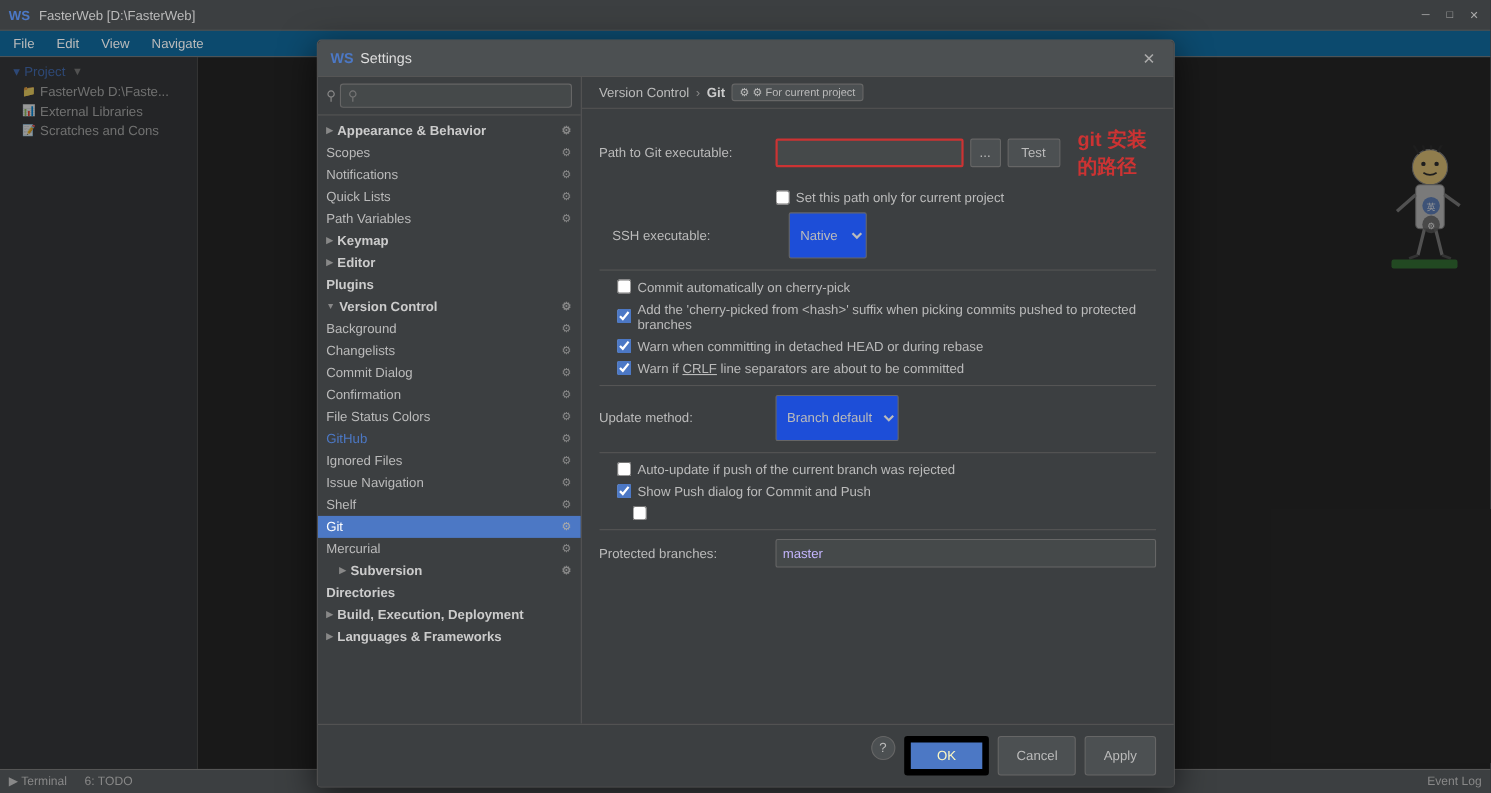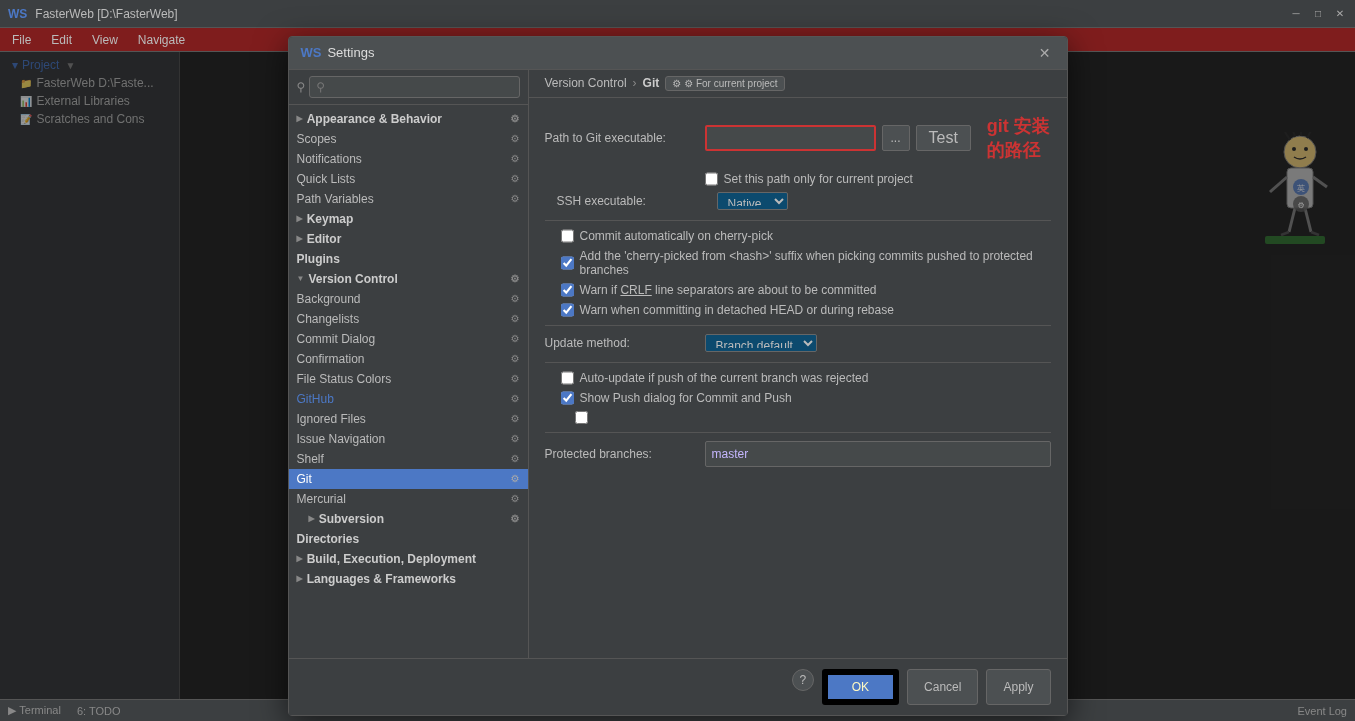--- a/index.html
+++ b/index.html
@@ -37,21 +37,21 @@
     .ide-titlebar .title { flex: 1; }
     .ide-titlebar .win-controls { display: flex; gap: 8px; }
     .win-btn {
       width: 14px; height: 14px;
       display: flex; align-items: center; justify-content: center;
       cursor: pointer; font-size: 10px; color: #aaa;
     }
 
     
     .ide-menubar {
-      background: #7f1d1d;
+      background: #0c4a6e;
       height: 24px;
       display: flex;
       align-items: center;
       padding: 0 4px;
       gap: 4px;
       border-bottom: 1px solid #555;
       font-size: 12px;
     }
     .menu-item {
       padding: 2px 8px;
@@ -261,56 +261,57 @@
       display: flex; align-items: center;
     }
 
     .btn-test {
       background: #4c5052;
       border: 1px solid #666;
       border-radius: 2px;
       color: #bbbbbb;
       padding: 3px 12px;
       cursor: pointer;
-      font-size: 16px;
+      font-size: 12px;
       height: 26px;
       display: flex; align-items: center;
     }
 
     .checkbox-row {
       display: flex;
+      align-items: center;
       gap: 6px;
       margin-bottom: 6px;
       margin-left: 16px;
     }
     .checkbox-row input[type="checkbox"] {
       accent-color: #4c78c5;
       cursor: pointer;
     }
     .checkbox-label {
       font-size: 12px;
       color: #bbbbbb;
       cursor: pointer;
     }
     .underline { text-decoration: underline; }
 
     .indent-checkbox {
       margin-left: 30px;
     }
 
     .select-native {
-      background: #0c4a6e;
+      background: #1d4ed8;
       border: 1px solid #666;
       border-radius: 2px;
       color: #bbbbbb;
       padding: 3px 6px;
       font-size: 12px;
       outline: none;
       cursor: pointer;
-      height: 18px;
+      height: 42px;
     }
 
     .divider {
       border: none;
       border-top: 1px solid #555;
       margin: 8px 0;
     }
 
     .protected-input {
       flex: 1;
@@ -663,27 +664,27 @@
                 <input type="checkbox" id="cb1" style="">
                 <label for="cb1" class="checkbox-label">Commit automatically on cherry-pick</label>
               </div>
 
               <div class="checkbox-row">
                 <input type="checkbox" id="cb2" checked="" style="">
                 <label for="cb2" class="checkbox-label">Add the 'cherry-picked from &lt;hash&gt;' suffix when picking commits pushed to protected branches</label>
               </div>
 
               <div class="checkbox-row">
+                <input type="checkbox" id="cb4" checked="" style="">
+                <label for="cb4" class="checkbox-label">Warn when committing in detached HEAD or during rebase</label>
+              </div>
+
+              <div class="checkbox-row">
                 <input type="checkbox" id="cb3" checked="" style="">
                 <label for="cb3" class="checkbox-label">Warn if <span class="underline">CRLF</span> line separators are about to be committed</label>
-              </div>
-
-              <div class="checkbox-row">
-                <input type="checkbox" id="cb4" checked="" style="">
-                <label for="cb4" class="checkbox-label">Warn when committing in detached HEAD or during rebase</label>
               </div>
 
               <hr class="divider">
 
               <div class="form-row">
                 <span class="form-label">Update method:</span>
                 <div class="form-control">
                   <select class="select-native">
                     <option>Branch default</option>
                     <option>Merge</option>

